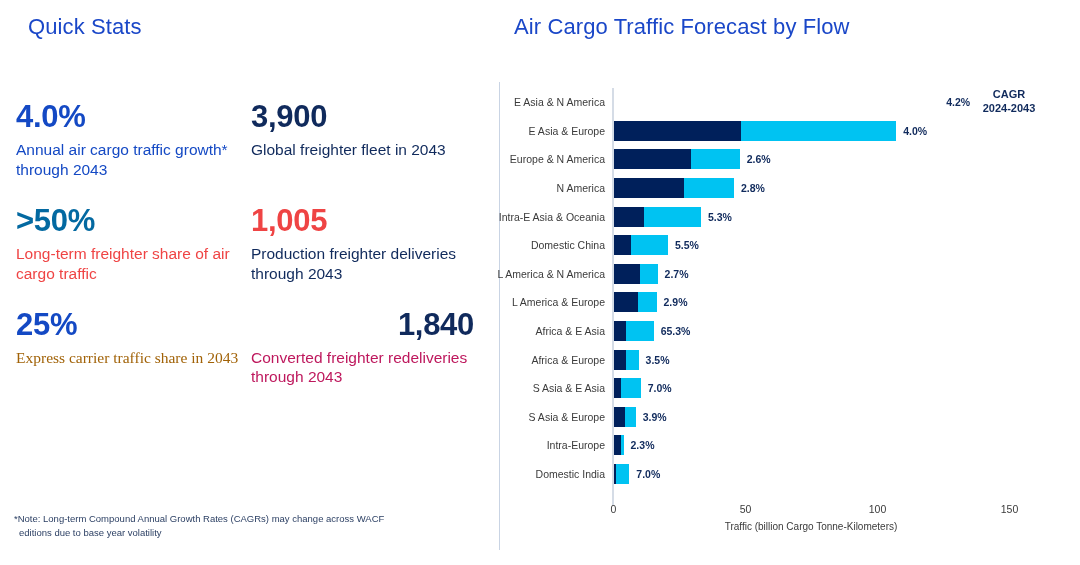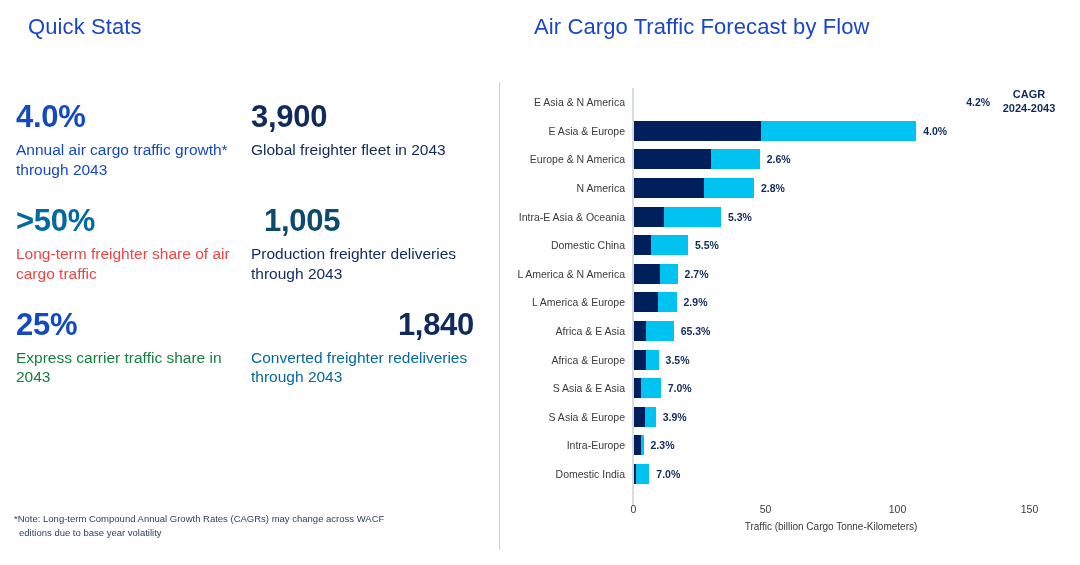--- a/index.html
+++ b/index.html
@@ -80,21 +80,21 @@
     width: 430px;
     font-size: 9.5px;
     line-height: 1.5;
     color: #2b3f63;
   }
   .footnote .ln2 { padding-left: 5px; display: block; }
 
   
   .right-panel {
     position: absolute;
-    left: 500px;
+    left: 480px;
     top: 0;
     width: 580px;
     height: 565px;
   }
   .chart-title {
     position: absolute;
     left: 34px;
     top: 14px;
     font-size: 22px;
     color: #1a47c8;
@@ -223,32 +223,32 @@
             <div class="stat-value" style="color: rgb(16, 42, 92);">3,900</div>
             <div class="stat-label" style="color: rgb(16, 42, 92);">Global freighter fleet in 2043</div>
           </div>
         </div>
         <div class="stat-row">
           <div class="stat-cell">
             <div class="stat-value" style="color: #0369a1;">&gt;50%</div>
             <div class="stat-label" style="color: #ef4444;">Long-term freighter share of air cargo traffic</div>
           </div>
           <div class="stat-cell">
-            <div class="stat-value" style="color: #0c4a6e; margin-left: 13px;">1,005</div>
+            <div class="stat-value" style="color: #ef4444;">1,005</div>
             <div class="stat-label" style="color: rgb(16, 42, 92);">Production freighter deliveries through 2043</div>
           </div>
         </div>
         <div class="stat-row">
           <div class="stat-cell">
             <div class="stat-value" style="color: rgb(20, 73, 196);">25%</div>
-            <div class="stat-label" style="color: #15803d;">Express carrier traffic share in 2043</div>
+            <div class="stat-label" style="color: #a16207; font-family: Liberation Serif, serif;">Express carrier traffic share in 2043</div>
           </div>
           <div class="stat-cell">
             <div class="stat-value" style="color: rgb(16, 42, 92); text-align: right;">1,840</div>
-            <div class="stat-label" style="color: #0369a1;">Converted freighter redeliveries through 2043</div>
+            <div class="stat-label" style="color: #be185d;">Converted freighter redeliveries through 2043</div>
           </div>
         </div>
       </div>
 
     <div class="footnote">
       <span>*Note: Long-term Compound Annual Growth Rates (CAGRs) may change across WACF</span>
       <span class="ln2">editions due to base year volatility</span>
     </div>
   </div>
 

